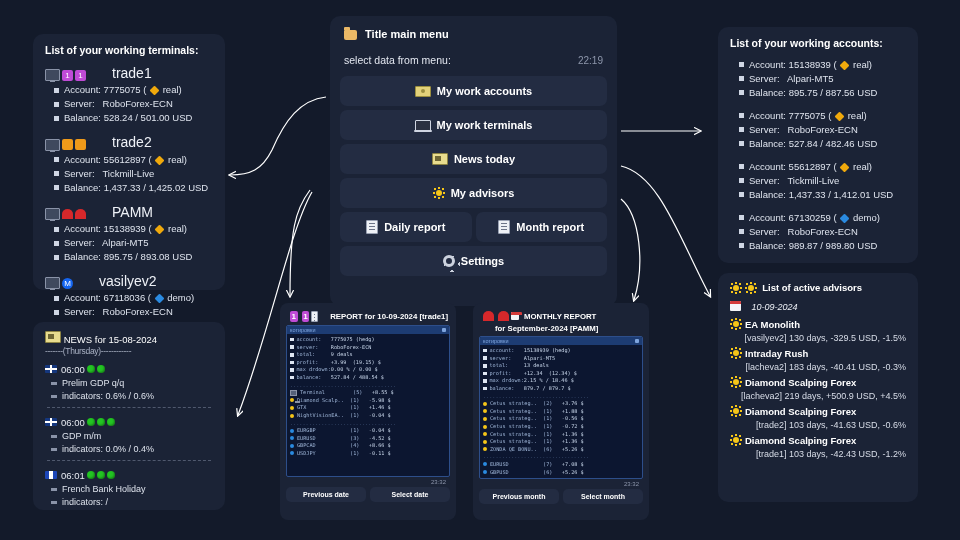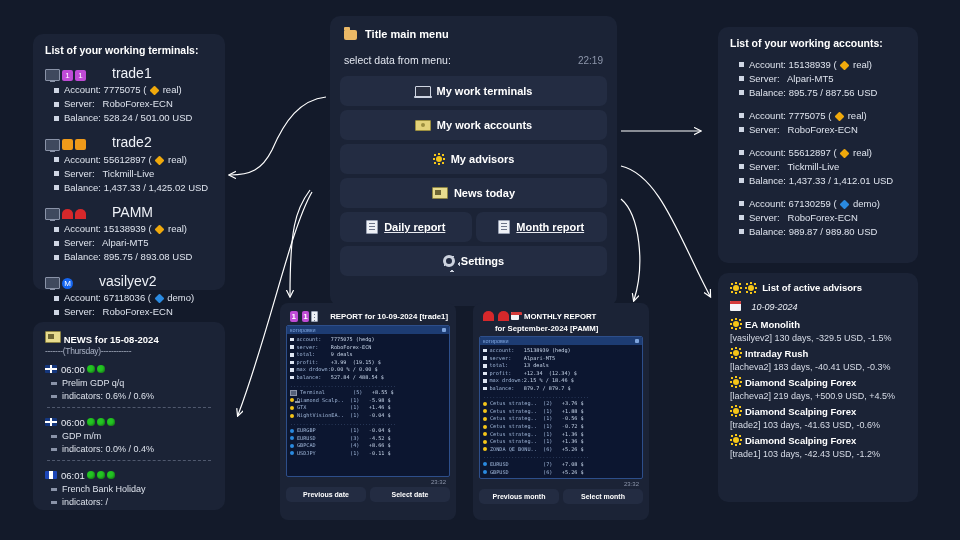--- a/index.html
+++ b/index.html
@@ -49,21 +49,21 @@
   .badge.r{background:#d6282b;border-radius:50% 50% 0 0;height:10px;}
   .badge.b{background:#1565f0;border-radius:50%;}
   .badge i{
     position:absolute;inset:0;font-style:normal;font-size:8px;color:#fff;
     text-align:center;line-height:11px;font-family:"Liberation Sans",sans-serif;
   }
   .trow{margin-left:9px;}
 
   
   #news{left:33px;top:322px;width:192px;height:188px;padding:9px 12px;}
-  .news-title{font-size:9.5px;font-weight:bold;color:#fff;}
+  .news-title{font-size:9.5px;font-weight:normal;color:#fff;}
   .news-dash{font-size:8.5px;color:#aab2c4;letter-spacing:-0.3px;margin:1px 0 3px 0;}
   .news-time{font-size:9.5px;color:#e8ebf2;}
   .flag{display:inline-block;width:12px;height:8px;vertical-align:middle;margin-right:4px;border-radius:1px;}
   .flag.uk{background:linear-gradient(#15377e,#15377e);position:relative;overflow:hidden;}
   .flag.uk:before{content:"";position:absolute;left:0;top:3px;width:12px;height:2px;background:#fff;}
   .flag.uk:after{content:"";position:absolute;left:5px;top:0;width:2px;height:8px;background:#fff;}
   .flag.fr{background:linear-gradient(90deg,#1c46b8 0 34%,#fff 34% 67%,#1c46b8 67% 100%);}
   .dot{display:inline-block;width:8px;height:8px;border-radius:50%;background:#23c523;margin-left:2px;vertical-align:middle;
        box-shadow:inset -1px -1px 2px rgba(0,0,0,.35);}
   .dash-sm{display:inline-block;width:6px;height:3px;background:#8a93a8;vertical-align:middle;margin-right:5px;}
@@ -73,21 +73,21 @@
   
   #mainmenu{left:330px;top:16px;width:287px;height:290px;padding:0;background:#1b2336;}
   .mm-title{padding:12px 0 0 14px;font-size:11px;font-weight:bold;color:#fff;}
   .mm-sub{padding:14px 14px 10px 14px;font-size:10.5px;color:#e3e7f0;display:flex;justify-content:space-between;align-items:baseline;}
   .mm-clock{font-size:10px;color:#8d96ab;}
   .mm-btn{
     background:#232c42;margin:0 10px 4px 10px;border-radius:7px;height:30px;
     display:flex;align-items:center;justify-content:center;gap:6px;
     font-size:11px;font-weight:bold;color:#ffffff;cursor:pointer;
   }
-  .mm-row{display:flex;gap:4px;margin:0 10px 4px 10px;text-decoration:underline;}
+  .mm-row{display:flex;gap:4px;margin:0 10px 4px 10px;}
   .mm-row .mm-btn{margin:0;flex:1;}
   .folder{display:inline-block;width:13px;height:10px;background:#eab866;border-radius:1px 2px 2px 2px;position:relative;vertical-align:middle;}
   .folder:before{content:"";position:absolute;left:0;top:-3px;width:6px;height:3px;background:#eab866;border-radius:1px 1px 0 0;}
   .ico-lap{display:inline-block;width:14px;height:9px;background:#2b3142;border:1px solid #cfd5e2;border-radius:1px;position:relative;}
   .ico-lap:after{content:"";position:absolute;left:-2px;top:9px;width:18px;height:2px;background:#cfd5e2;border-radius:1px;}
   .ico-money{display:inline-block;width:14px;height:9px;background:#e3d27a;border:1px solid #9c8f3f;border-radius:1px;position:relative;}
   .ico-money:after{content:"";position:absolute;left:5px;top:2px;width:4px;height:4px;border-radius:50%;background:#9c8f3f;}
   .ico-sun{display:inline-block;width:12px;height:12px;position:relative;}
   .ico-sun:before{content:"";position:absolute;left:3px;top:3px;width:6px;height:6px;border-radius:50%;background:#f5c518;}
   .ico-sun:after{content:"";position:absolute;left:0;top:0;width:12px;height:12px;
@@ -117,21 +117,21 @@
   .acc-grp{margin-top:9px;}
 
   
   #advisors{left:718px;top:273px;width:200px;height:229px;padding:9px 12px;}
   .adv-title{font-size:9.5px;color:#fff;font-weight:bold;}
   .adv-date{font-size:9px;color:#eef1f7;font-style:italic;margin-left:2px;}
   .cal{display:inline-block;width:11px;height:10px;background:#f3f5f8;border-radius:1px;position:relative;vertical-align:middle;margin-right:4px;}
   .cal:before{content:"";position:absolute;left:0;top:0;width:11px;height:3px;background:#d33b3b;border-radius:1px 1px 0 0;}
   .adv-item{}
   .adv-name{font-size:9.5px;font-weight:bold;color:#ffffff;}
-  .adv-stats{font-size:9px;color:#d8dde8;margin-top:1px;}
+  .adv-stats{font-size:9px;color:#d8dde8;margin-top:1px;text-align:right;}
 
   
   .report{position:absolute;background:#1b2336;border-radius:8px;box-sizing:border-box;padding:6px;}
   #daily{left:280px;top:303px;width:176px;height:217px;}
   #monthly{left:473px;top:303px;width:176px;height:217px;}
   .rep-head{font-size:7.8px;font-weight:bold;color:#fff;display:flex;align-items:center;gap:2px;padding:2px 2px 3px 2px;white-space:nowrap;}
   .rep-head2{font-size:7.8px;font-weight:bold;color:#fff;padding:0 0 3px 16px;}
   .term-win{background:#0c1630;border:1px solid #2d4e8a;border-radius:2px;height:150px;overflow:hidden;position:relative;}
   .term-bar{background:#1d3c73;color:#7ea4dd;font-size:5.5px;padding:1px 3px;display:flex;justify-content:space-between;align-items:center;}
   .term-bar .dotbtn{width:4px;height:4px;background:#7ea4dd;border-radius:1px;}
@@ -230,34 +230,34 @@
   <div class="mm-title">
     <span class="folder"></span>
     <span style="margin-left:5px">Title main menu</span>
   </div>
   <div class="mm-sub">
     <span>select data from menu:</span>
     <span class="mm-clock">22:19</span>
   </div>
   <div id="mm-buttons">
       <div class="mm-btn">
+        <span class="ico-money"></span>
+        <span>My work accounts</span>
+      </div>
+      <div class="mm-btn">
         <span class="ico-lap"></span>
         <span>My work terminals</span>
       </div>
       <div class="mm-btn">
-        <span class="ico-money"></span>
-        <span>My work accounts</span>
+        <span class="ico-news"></span>
+        <span>News today</span>
       </div>
       <div class="mm-btn">
         <span class="ico-sun"></span>
         <span>My advisors</span>
-      </div>
-      <div class="mm-btn">
-        <span class="ico-news"></span>
-        <span>News today</span>
       </div>
     </div>
   <div class="mm-row" id="mm-rowbuttons">
       <div class="mm-btn">
         <span class="ico-doc"></span>
         <span>Daily report</span>
       </div>
       <div class="mm-btn">
         <span class="ico-doc"></span>
         <span>Month report</span>
@@ -273,20 +273,21 @@
   <div class="panel-title">List of your working accounts:</div>
   <div id="accounts-list">
       <div class="acc-grp">
         <div class="row trow"><span class="sq"></span><span>Account: </span><span>15138939 ( </span><span class="diamond"></span><span> real)</span></div>
         <div class="row trow"><span class="sq"></span><span>Server:&nbsp;&nbsp; </span><span>Alpari-MT5</span></div>
         <div class="row trow"><span class="sq"></span><span>Balance: </span><span>895.75 / 887.56 USD</span></div>
       </div>
       <div class="acc-grp">
         <div class="row trow"><span class="sq"></span><span>Account: </span><span>7775075 ( </span><span class="diamond"></span><span> real)</span></div>
         <div class="row trow"><span class="sq"></span><span>Server:&nbsp;&nbsp; </span><span>RoboForex-ECN</span></div>
+        <div class="row trow"><span class="sq"></span><span>Balance: </span><span>527.84 / 482.46 USD</span></div>
       </div>
       <div class="acc-grp">
         <div class="row trow"><span class="sq"></span><span>Account: </span><span>55612897 ( </span><span class="diamond"></span><span> real)</span></div>
         <div class="row trow"><span class="sq"></span><span>Server:&nbsp;&nbsp; </span><span>Tickmill-Live</span></div>
         <div class="row trow"><span class="sq"></span><span>Balance: </span><span>1,437.33 / 1,412.01 USD</span></div>
       </div>
       <div class="acc-grp">
         <div class="row trow"><span class="sq"></span><span>Account: </span><span>67130259 ( </span><span class="diamond blue"></span><span> demo)</span></div>
         <div class="row trow"><span class="sq"></span><span>Server:&nbsp;&nbsp; </span><span>RoboForex-ECN</span></div>
         <div class="row trow"><span class="sq"></span><span>Balance: </span><span>989.87 / 989.80 USD</span></div>

